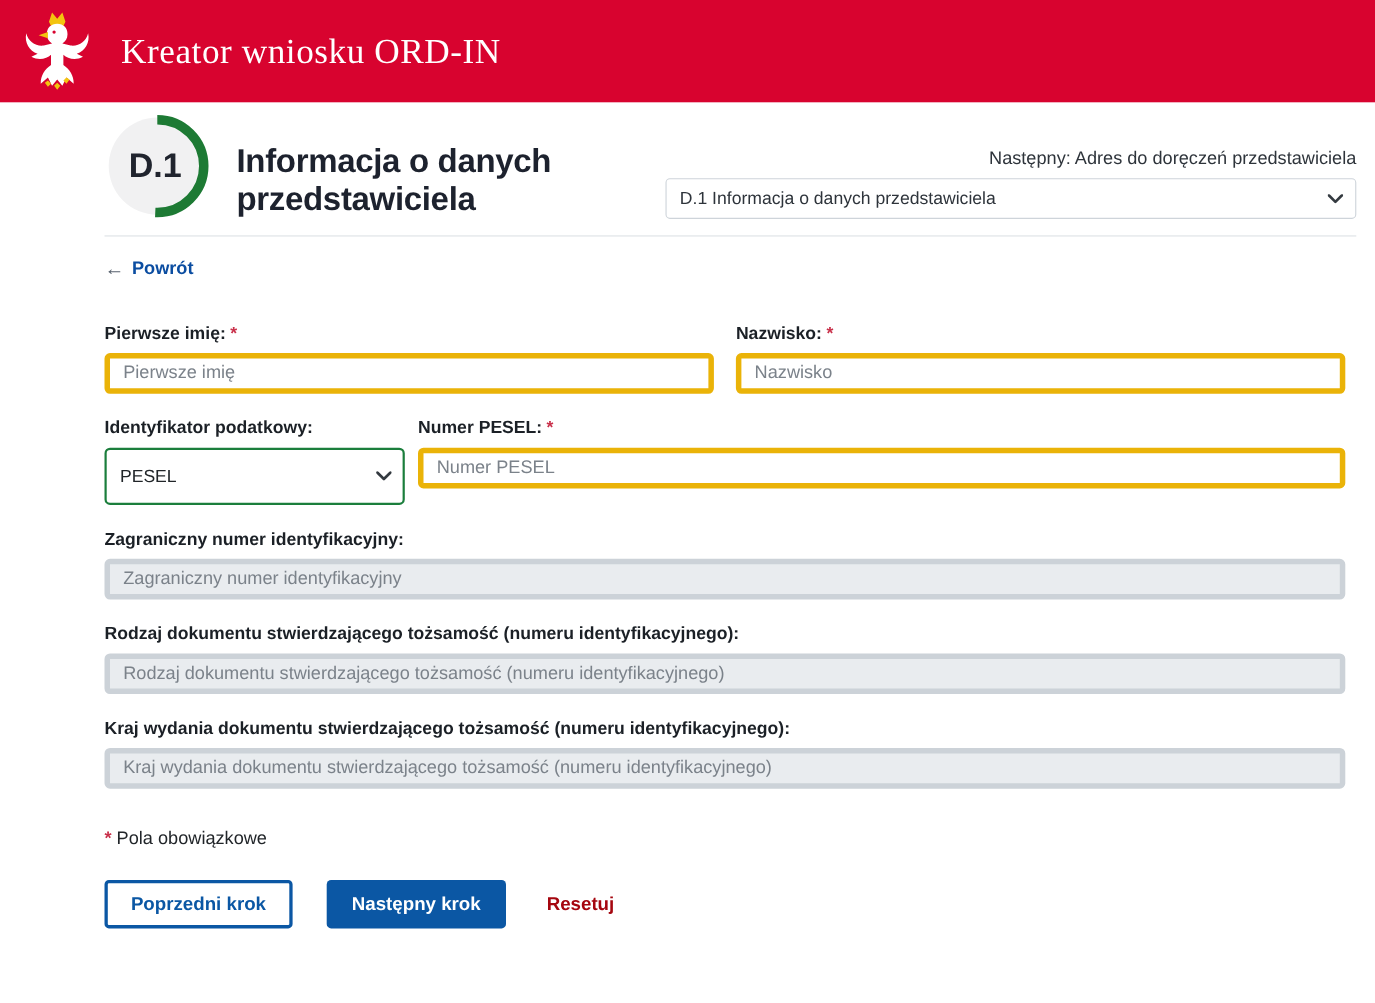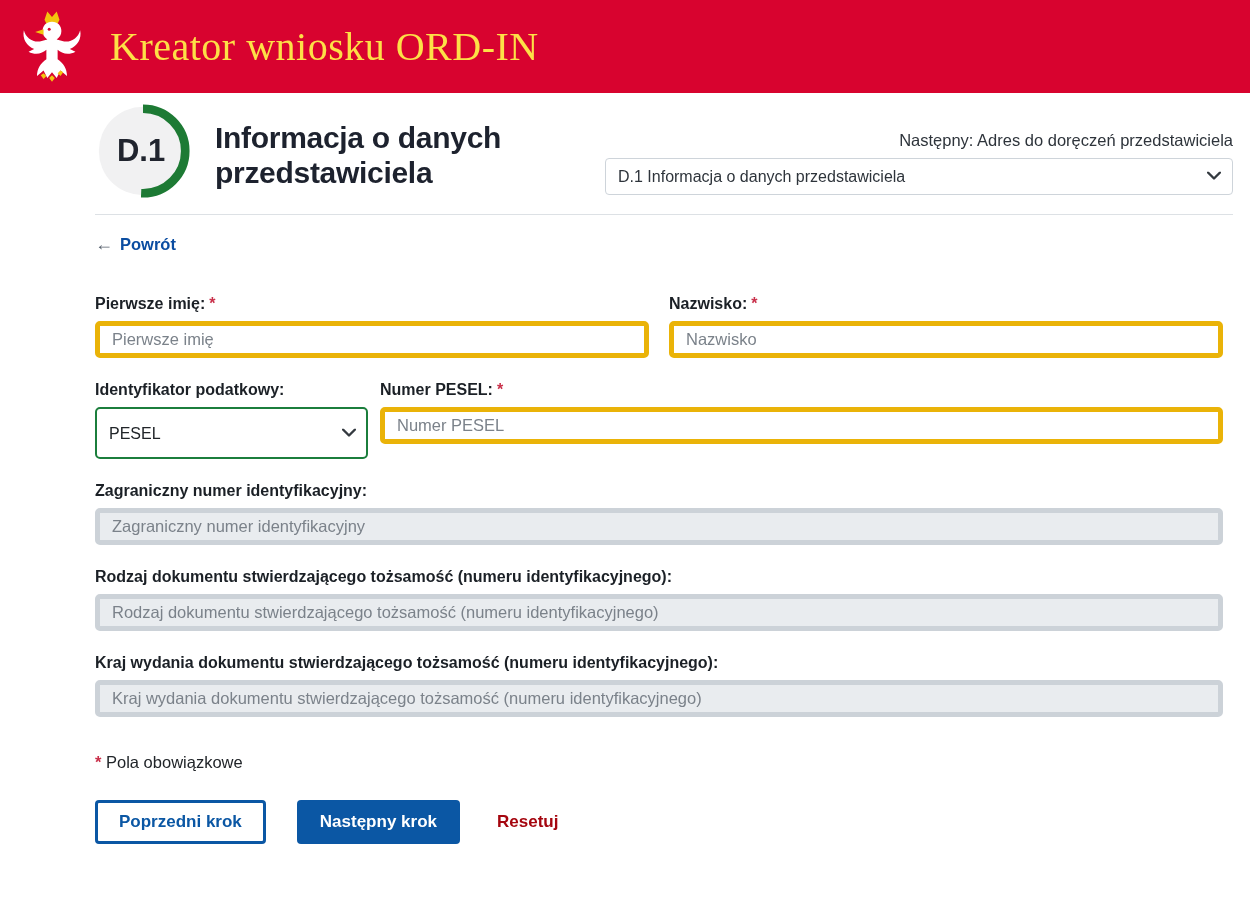--- a/index.html
+++ b/index.html
@@ -13,31 +13,31 @@
   
   .topbar {
     height: 93px;
     background: #d8032f;
     display: flex;
     align-items: center;
     padding-left: 22px;
   }
   .emblem { width: 60px; height: 76px; flex: 0 0 auto; }
   .app-title {
-    color: #fde047;
+    color: #ffffff;
     font-family: "Liberation Serif", serif;
-    font-size: 40px;
+    font-size: 32px;
     font-weight: 500;
     margin-left: 28px;
     letter-spacing: 0.5px;
   }
   
   .container { padding: 10px 17px 0 95px; }
 
-  .step-header { display: flex; align-items: center; }
+  .step-header { display: flex; align-items: flex-end; }
   .badge {
     position: relative;
     width: 96px; height: 96px;
     flex: 0 0 auto;
     margin-right: 24px;
   }
   .badge svg { display: block; }
   .badge-label {
     position: absolute;
     top: 50%; left: 48%;

